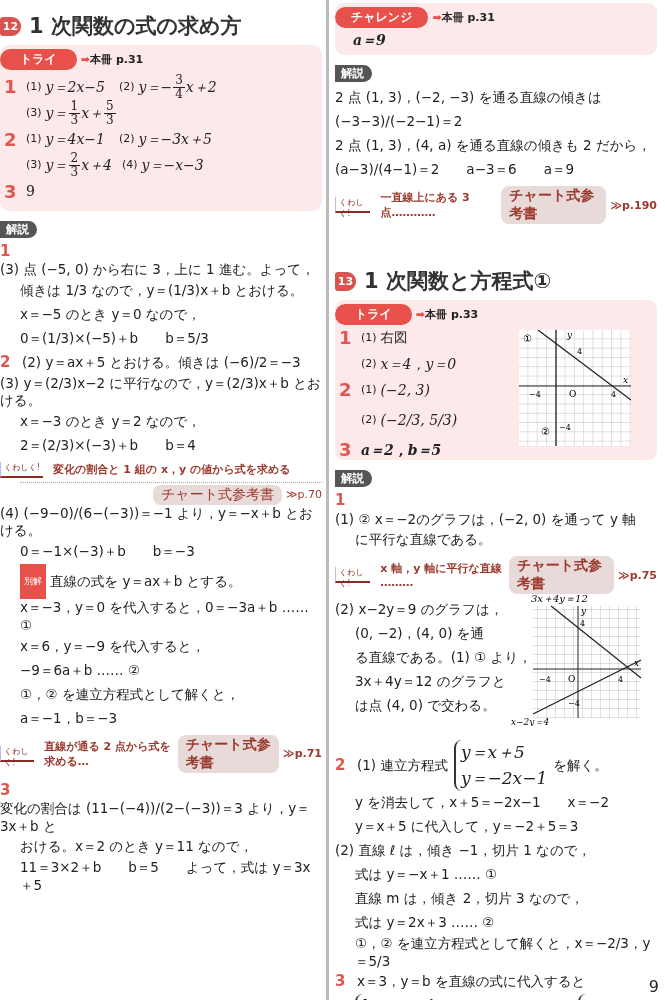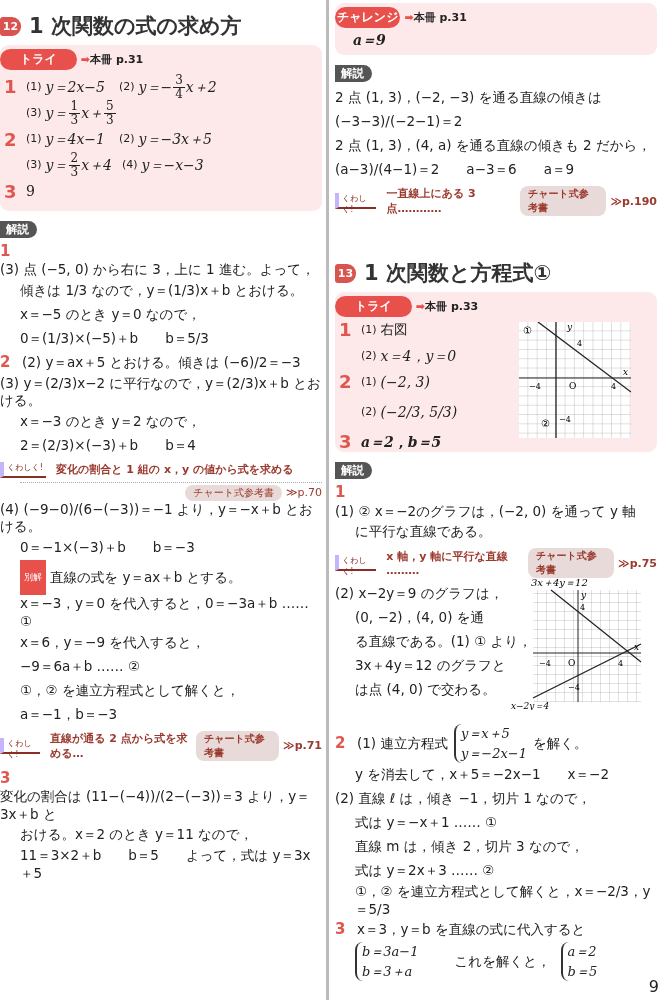--- a/index.html
+++ b/index.html
@@ -17,25 +17,25 @@
 .row{display:flex;align-items:center;min-height:26px;line-height:1.3}
 .big{color:#e05550;font-weight:bold;font-size:18px;width:22px;flex-shrink:0}
 .sm{font-size:11px;margin-right:4px}
 .m{font-family:"DejaVu Serif",serif;font-style:italic;font-size:14px}
 .frac{display:inline-flex;flex-direction:column;align-items:center;vertical-align:middle;font-family:"DejaVu Serif",serif;font-size:12px;line-height:1.05;margin:0 1px}
 .frac .n{border-bottom:1px solid #222;padding:0 2px}
 .kaisetsu{display:inline-block;background:#555;color:#fff;font-size:11.5px;font-weight:bold;padding:1px 8px 1px 6px;border-radius:0 9px 9px 0;margin:10px 0 4px}
 .ind{padding-left:20px}
 .line{min-height:24px;display:flex;align-items:center;flex-wrap:wrap;line-height:1.3}
 .kw{display:flex;align-items:center;font-size:11px;color:#9b3a2e;font-weight:bold;margin:4px 0}
-.kw .lbl{border-left:4px solid #c4b5fd;border-bottom:2px solid #8b2c25;font-size:8px;color:#8b2c25;padding:0 3px;margin-right:10px;height:16px;font-weight:normal}
-.chart-pill{background:#e8dad8;color:#9b3a2e;border-radius:8px;padding:1px 8px;font-size:10px;margin:0 4px}
+.kw .lbl{border-left:1px solid #c4b5fd;border-bottom:2px solid #8b2c25;font-size:8px;color:#8b2c25;padding:0 3px;margin-right:10px;height:16px;font-weight:normal}
+.chart-pill{background:#e8dad8;color:#9b3a2e;border-radius:8px;padding:1px 8px;font-size:14px;margin:0 4px}
 .pg{color:#9b3a2e;font-size:11px}
 .betsukai{background:#e8504c;color:#fff;font-size:9px;border-radius:0;padding:12px 4px;margin-right:4px}
-.brace{display:inline-flex;flex-direction:column;border-left:2px solid #333;border-radius:8px 0 0 8px;padding-left:5px;margin:0 6px;font-family:"DejaVu Serif",serif;font-style:italic;font-size:13px;line-height:1.5}
+.brace{display:inline-flex;flex-direction:column;border-left:2px solid #333;border-radius:8px 0 0 8px;padding-left:5px;margin:0 6px;font-family:"DejaVu Serif",serif;font-style:italic;font-size:17px;line-height:1.5}
 .pagenum{position:absolute;right:6px;bottom:4px;font-size:16px}
 svg text{font-family:"DejaVu Serif",serif}
 </style>
 </head>
 <body>
 
 <div class="divider"></div>
 
 <div class="col left">
  <div class="sec-title" style="margin-top:11px">
@@ -135,21 +135,21 @@
  <div class="line" style="margin-top:8px">
       <span class="big" style="font-size:15px">3</span>
       <span>変化の割合は (11−(−4))/(2−(−3))＝3 より，y＝3x＋b と</span>
     </div>
  <div class="line ind">おける。x＝2 のとき y＝11 なので，</div>
  <div class="line ind">11＝3×2＋b　　b＝5　　よって，式は y＝3x＋5</div>
 </div>
 
 <div class="col right">
  <div class="box" style="margin-top:3px;height:52px">
-  <div><span class="pill" style="padding:2px 2px">チャレンジ</span><span class="ref"><span class="arr">➡</span><span>本冊 p.31</span></span></div>
+  <div><span class="pill" style="padding:2px 16px">チャレンジ</span><span class="ref"><span class="arr">➡</span><span>本冊 p.31</span></span></div>
   <div class="m" style="font-weight:bold;margin:4px 0 0 14px">a＝9</div>
  </div>
  <div class="kaisetsu">解説</div>
  <div class="line">2 点 (1, 3)，(−2, −3) を通る直線の傾きは</div>
  <div class="line">(−3−3)/(−2−1)＝2</div>
  <div class="line">2 点 (1, 3)，(4, a) を通る直線の傾きも 2 だから，</div>
  <div class="line">(a−3)/(4−1)＝2　　a−3＝6　　a＝9</div>
  <div class="kw">
       <span class="lbl">くわしく!</span>
       <span>一直線上にある 3 点…………</span>
@@ -250,20 +250,21 @@
  <div class="line" style="margin-top:14px">
       <span class="big" style="font-size:15px">2</span>
       <span>(1) 連立方程式</span>
       <span class="brace">
         <span>y＝x＋5</span>
         <span>y＝−2x−1</span>
       </span>
       <span>を解く。</span>
     </div>
  <div class="line ind">y を消去して，x＋5＝−2x−1　　x＝−2</div>
+ <div class="line ind">y＝x＋5 に代入して，y＝−2＋5＝3</div>
  <div class="line">(2) 直線 ℓ は，傾き −1，切片 1 なので，</div>
  <div class="line ind">式は y＝−x＋1 …… ①</div>
  <div class="line ind">直線 m は，傾き 2，切片 3 なので，</div>
  <div class="line ind">式は y＝2x＋3 …… ②</div>
  <div class="line ind" style="min-height:30px">①，② を連立方程式として解くと，x＝−2/3，y＝5/3</div>
  <div class="line">
       <span class="big" style="font-size:15px">3</span>
       <span>x＝3，y＝b を直線の式に代入すると</span>
     </div>
  <div class="line ind">

